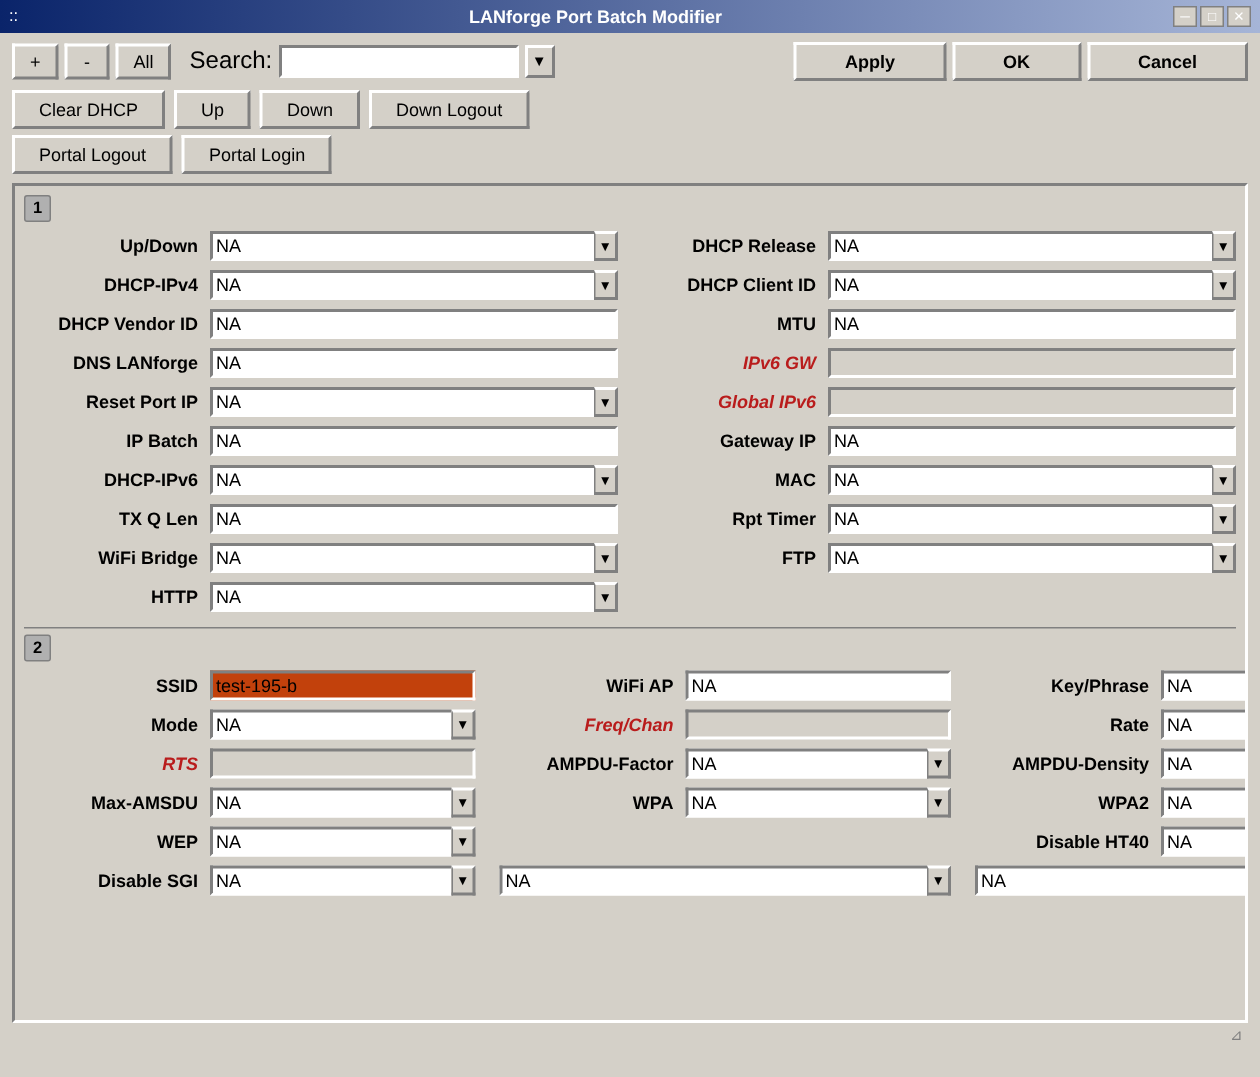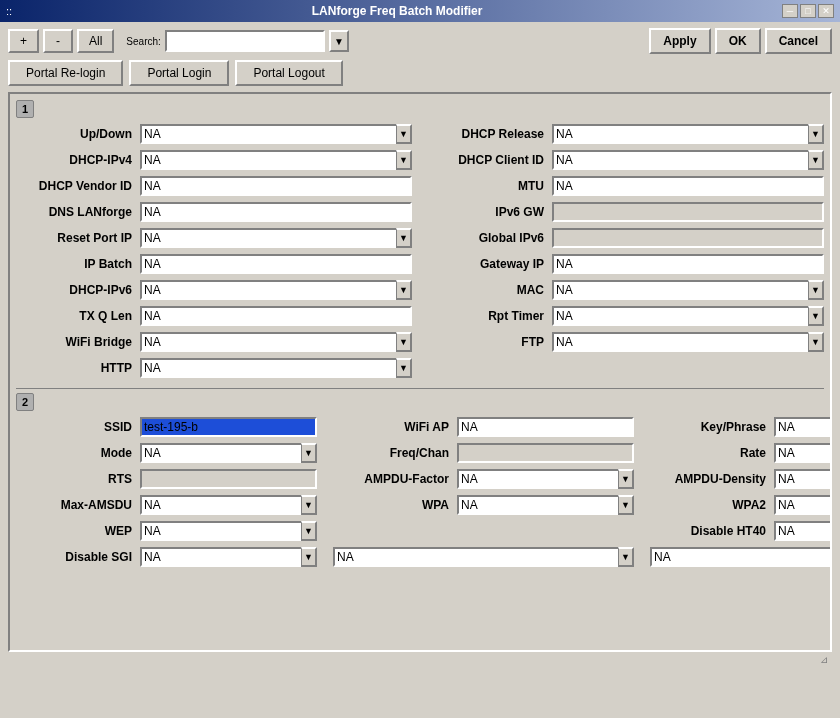--- a/index.html
+++ b/index.html
@@ -56,21 +56,21 @@
       padding: 3px 10px;
       background: #d4d0c8;
       border: 2px solid;
       border-color: #ffffff #808080 #808080 #ffffff;
       font-size: 12px;
       cursor: pointer;
       min-width: 30px;
     }
     .search-label {
       margin-left: 8px;
-      font-size: 10px;
+      font-size: 16px;
     }
     .search-input {
       width: 160px;
       height: 22px;
       border: 2px solid;
       border-color: #808080 #ffffff #ffffff #808080;
       background: white;
       padding: 0 4px;
       font-size: 12px;
     }
@@ -128,33 +128,34 @@
     .field-label {
       width: 120px;
       min-width: 100px;
       font-size: 12px;
       font-weight: bold;
       text-align: right;
       padding-right: 4px;
       flex-shrink: 0;
     }
     .field-label.disabled {
-      color: #000000;
+      color: #b91c1c;
+      font-style: italic;
     }
     .field-input {
       flex: 1;
       height: 20px;
       border: 2px solid;
       border-color: #808080 #ffffff #ffffff #808080;
       background: white;
       padding: 0 2px;
       font-size: 12px;
     }
     .field-input.highlighted {
-      background: #1d4ed8;
+      background: #c2410c;
     }
     .field-select-wrapper {
       flex: 1;
       height: 20px;
       display: flex;
       align-items: stretch;
     }
     .field-select-input {
       flex: 1;
       height: 20px;
@@ -181,32 +182,32 @@
     }
     .separator-line {
       border: none;
       border-top: 1px solid #808080;
       margin: 4px 0;
     }
     .apply-btn {
       background: #d4d0c8;
       border: 2px solid;
       border-color: #ffffff #808080 #808080 #ffffff;
-      padding: 4px 12px;
+      padding: 4px 32px;
       font-size: 12px;
       font-weight: bold;
       cursor: pointer;
     }
   </style>
 </head>
 <body>
 
 <div class="title-bar">
   <span style="font-size:11px;">::</span>
-  <span class="title-bar-title">LANforge Freq Batch Modifier</span>
+  <span class="title-bar-title">LANforge Port Batch Modifier</span>
   <div class="title-bar-controls">
     <div class="title-bar-btn">─</div>
     <div class="title-bar-btn">□</div>
     <div class="title-bar-btn">✕</div>
   </div>
 </div>
 
 <div class="window-body">
 
   <div class="toolbar-row">
@@ -215,25 +216,30 @@
     <button class="toolbar-btn">All</button>
     <span class="search-label">Search:</span>
     <input class="search-input" type="text" placeholder="" style="">
     <div class="search-dropdown-btn">▼</div>
     <div style="flex:1;"></div>
     <button class="apply-btn">Apply</button>
     <button class="apply-btn">OK</button>
     <button class="apply-btn">Cancel</button>
   </div>
 
+  <div class="action-btns-row">
+    <button class="action-btn">Clear DHCP</button>
+    <button class="action-btn">Up</button>
+    <button class="action-btn">Down</button>
+    <button class="action-btn">Down Logout</button>
+  </div>
 
   <div class="portal-btns-row">
-    <button class="action-btn">Portal Re-login</button>
+    <button class="action-btn">Portal Logout</button>
     <button class="action-btn">Portal Login</button>
-    <button class="action-btn">Portal Logout</button>
   </div>
 
   <div class="content-area">
 
     <div class="section">
       <div style="display:flex; align-items:center; margin-bottom:4px;">
         <div style="width:18px;height:18px;background:#b0b0b0;border:1px solid #808080;border-radius:2px;display:flex;align-items:center;justify-content:center;font-size:11px;font-weight:bold;margin-right:4px;">1</div>
       </div>
 
       <div style="display:grid; grid-template-columns:1fr 1fr; gap:2px 16px;">

